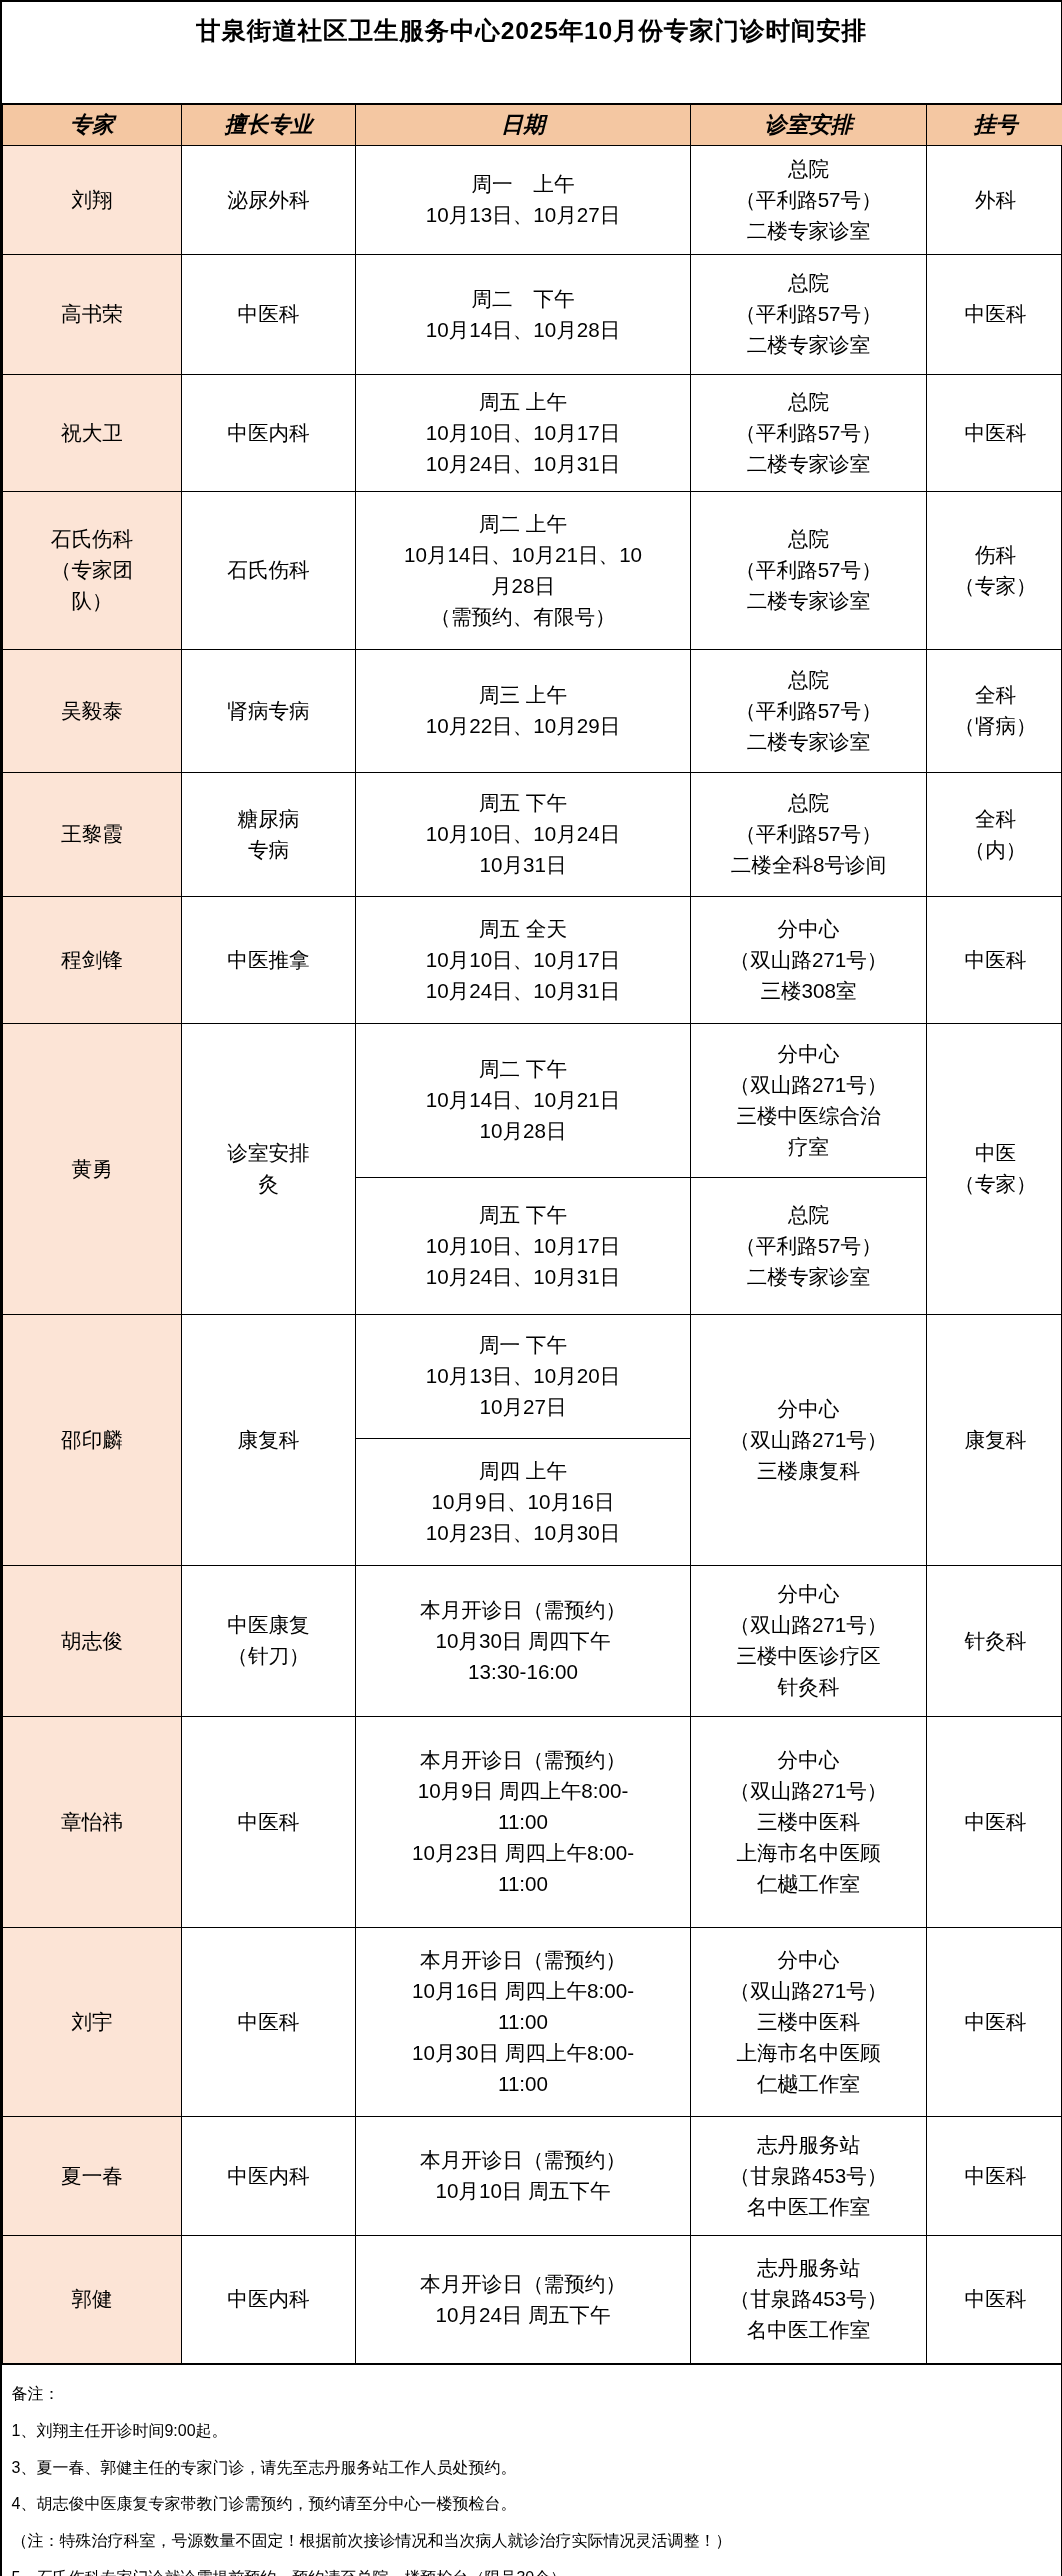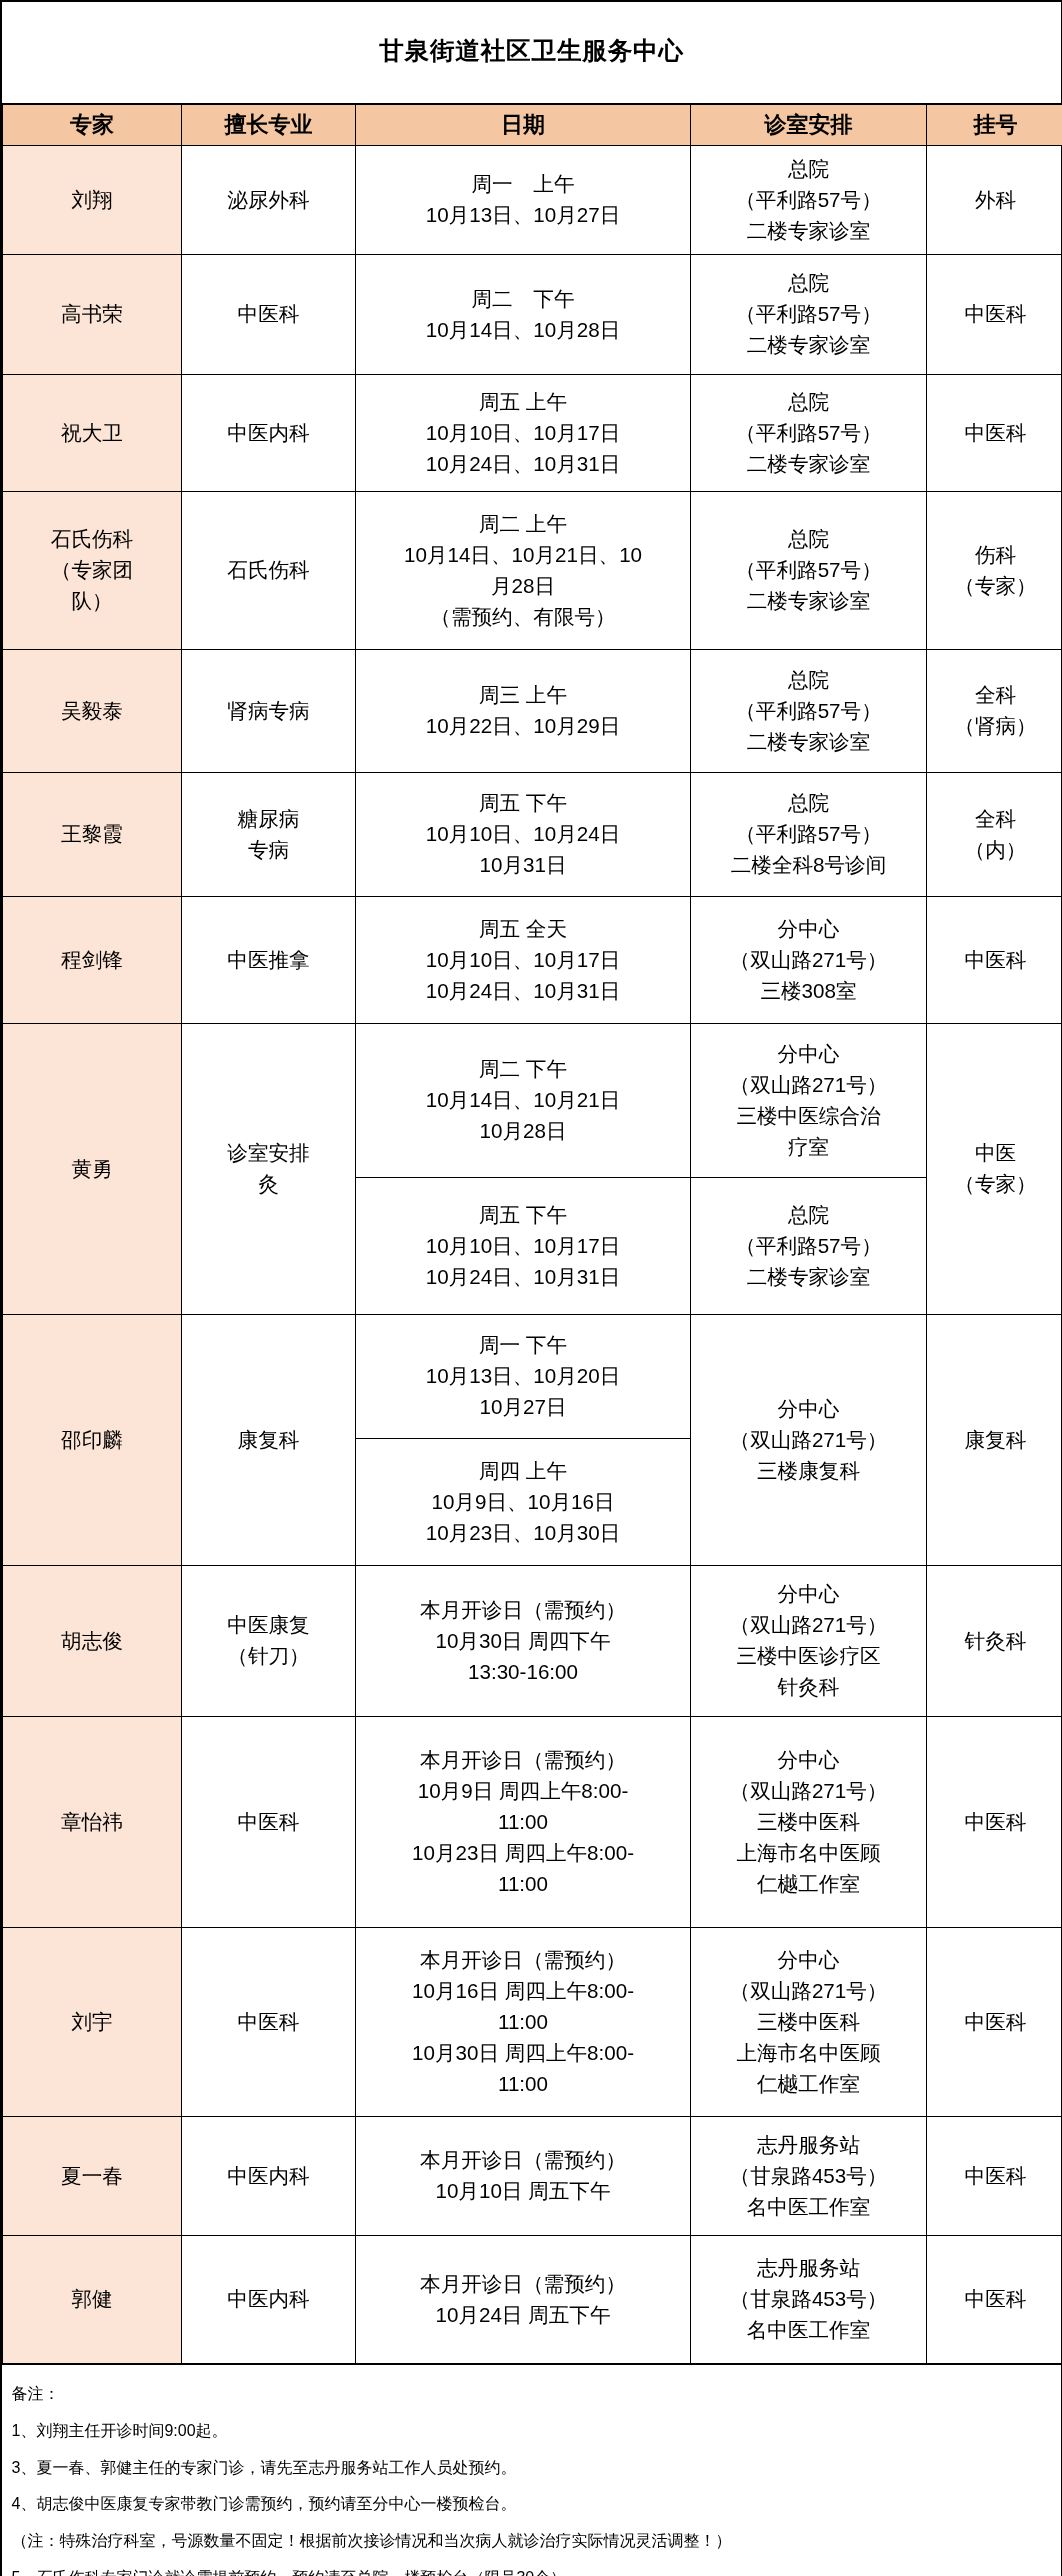--- a/index.html
+++ b/index.html
@@ -14,41 +14,42 @@
     min-height:2576px;
     border:2.4px solid #000;
     background:#fff;
   }
   .title-block{
     border-bottom:1.6px solid #000;
     text-align:center;
     padding:9.5px 0 12.7px;
     height:79px;
     display:flex;
-    flex-direction:column;
+    flex-direction:row;
     justify-content:center;
   }
   .title-line{
     font-size:24.6px;
     font-weight:bold;
     line-height:1.55;
     letter-spacing:0.8px;
   }
   table.schedule{
     width:100%;
     border-collapse:collapse;
     table-layout:fixed;
   }
   table.schedule th{
     background:var(--header-bg,#f4c7a2);
     border:1.6px solid #000;
     font-size:22px;
     font-weight:bold;
     height:40px;
     padding:0;
+    font-style:italic;
   }
   table.schedule td{
     border:1.6px solid #000;
     text-align:center;
     vertical-align:middle;
     font-size:20.6px;
     line-height:1.5;
     white-space:pre-line;
     padding:3.2px 4.8px;
     box-sizing:border-box;
@@ -68,20 +69,21 @@
   }
   .notes div{white-space:pre-line;margin-top:6px;}
 </style>
 </head>
 <body>
 
 <div class="sheet">
 
   <div class="title-block">
     <div class="title-line">甘泉街道社区卫生服务中心</div>
+    <div class="title-line">2025年10月份专家门诊时间安排</div>
   </div>
 
   <table class="schedule">
     <colgroup>
       <col style="width:179px">
       <col style="width:174px">
       <col style="width:335px">
       <col style="width:236px">
       <col style="width:138px">
     </colgroup>

